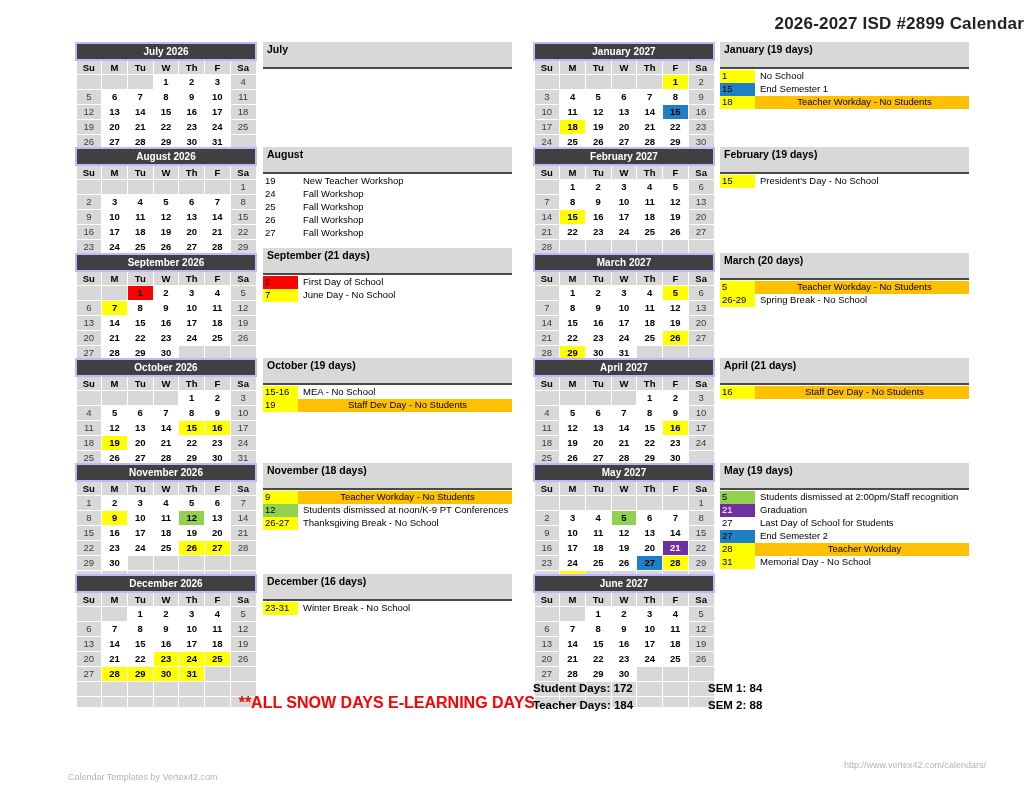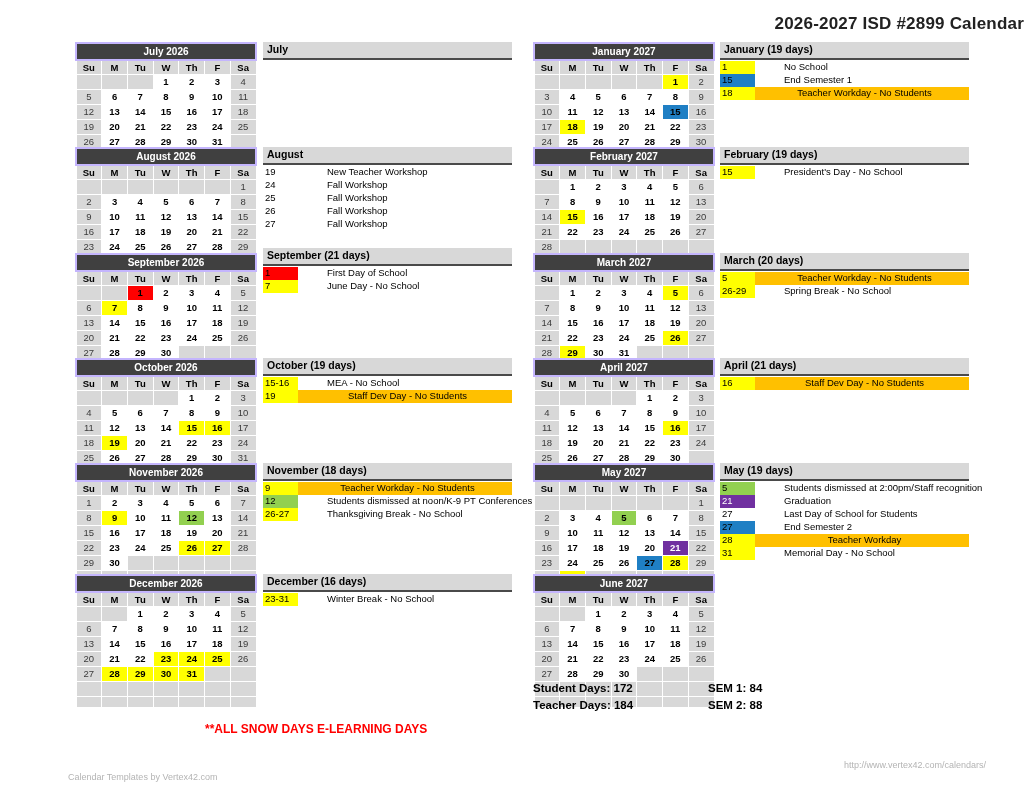--- a/index.html
+++ b/index.html
@@ -52,46 +52,46 @@
   td.hl-yellow{background:#ffff00 !important;}
   td.hl-red{background:#ff0000 !important;color:#000 !important;}
   td.hl-green{background:#92d050 !important;}
   td.hl-blue{background:#1f7fc4 !important;color:#000 !important;}
   td.hl-purple{background:#7030a0 !important;color:#ffffff !important;}
 
   
   .evt{width:249px;}
   .evt-head{
     background:#d8d8d8;color:#000;font-weight:bold;font-size:10.5px;
-    height:18px;line-height:15px;padding:0 4px;box-sizing:border-box;
+    height:27px;line-height:15px;padding:0 4px;box-sizing:border-box;
     border-bottom:2px solid #4a4a4a;
   }
   .evt-rows{margin-top:1px;}
   .evt-row{display:flex;align-items:stretch;height:12.6px;margin-bottom:0.4px;}
   .evt-date{
     width:35px;flex:0 0 35px;font-size:9.5px;line-height:12.6px;
     padding-left:2px;box-sizing:border-box;color:#000;
   }
   .evt-desc{
     flex:1 1 auto;font-size:9.5px;line-height:12.6px;
     padding-left:5px;box-sizing:border-box;color:#000;white-space:nowrap;
   }
   .b-yellow{background:#ffff00;}
   .b-red{background:#ff0000;}
   .b-green{background:#92d050;}
   .b-blue{background:#1f7fc4;}
   .b-purple{background:#7030a0;color:#ffffff;}
   .b-none{background:transparent;}
   .d-orange{background:#ffc000;text-align:center;}
-  .d-none{background:transparent;margin-left:24px;}
+  .d-none{background:transparent;}
 
   
   .snownote{
-    position:absolute;left:205px;top:722px;width:330px;text-align:left;
-    color:#ff0000;font-size:12px;font-weight:bold;
+    position:absolute;left:205px;top:694px;width:330px;text-align:right;
+    color:#ff0000;font-size:16px;font-weight:bold;
   }
   .totals{position:absolute;left:533px;top:680px;font-size:11.5px;font-weight:bold;color:#000;}
   .totals .trow{display:flex;height:17px;line-height:17px;}
   .totals .tleft{width:175px;}
   .totals .tright{width:140px;}
 
   .credit-left{
     position:absolute;left:68px;top:772px;font-size:9px;color:#b4b4b4;
   }
   .credit-right{

